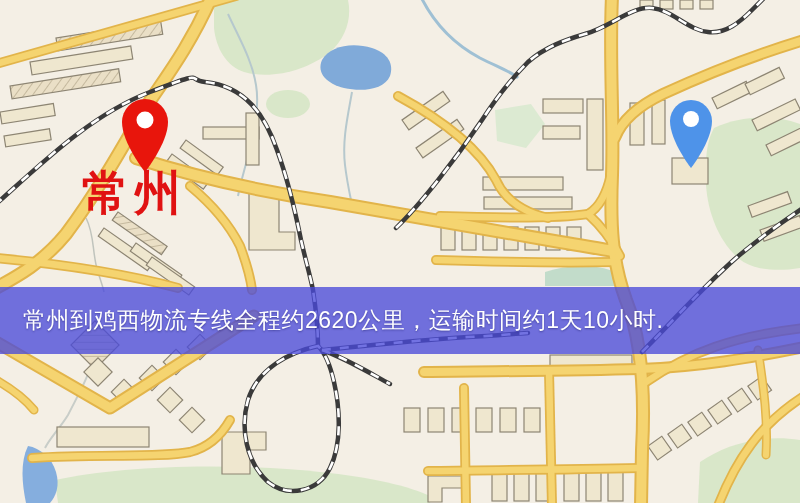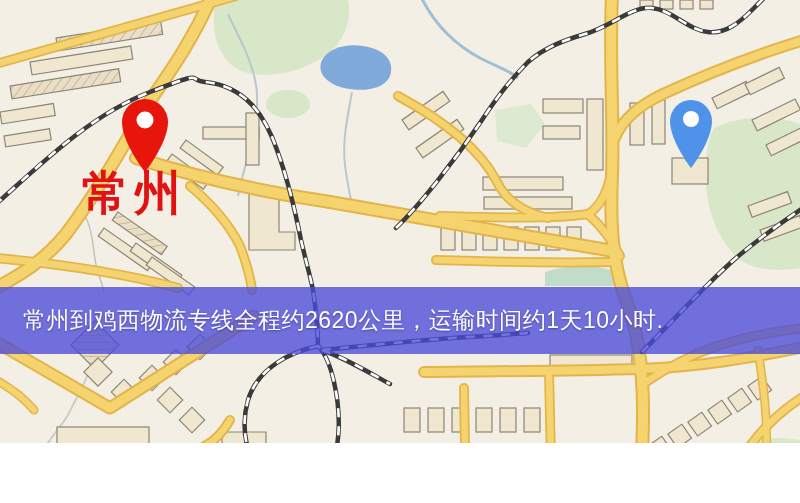--- a/index.html
+++ b/index.html
@@ -1,17 +1,17 @@
 <!DOCTYPE html>
 <html><head>
 <meta charset="utf-8">
 <style>
   html,body{margin:0;padding:0;background:#ffffff;}
   .screen{
-    position:relative;width:800px;height:443px;overflow:hidden;
+    position:relative;width:800px;height:503px;overflow:hidden;
     font-family:"Liberation Sans","DejaVu Sans",sans-serif;
     background:#f4efe5;
   }
   .map-svg{position:absolute;left:0;top:0;width:800px;height:503px;display:block;}
   .city-label{
     position:absolute;font-family:"Liberation Serif","DejaVu Serif",serif;
     font-weight:700;line-height:1;white-space:nowrap;user-select:none;
   }
   .city-label.origin{left:82px;top:170px;font-size:47px;letter-spacing:5px;}
   .city-label.dest{left:640px;top:176px;font-size:45px;letter-spacing:5px;}

